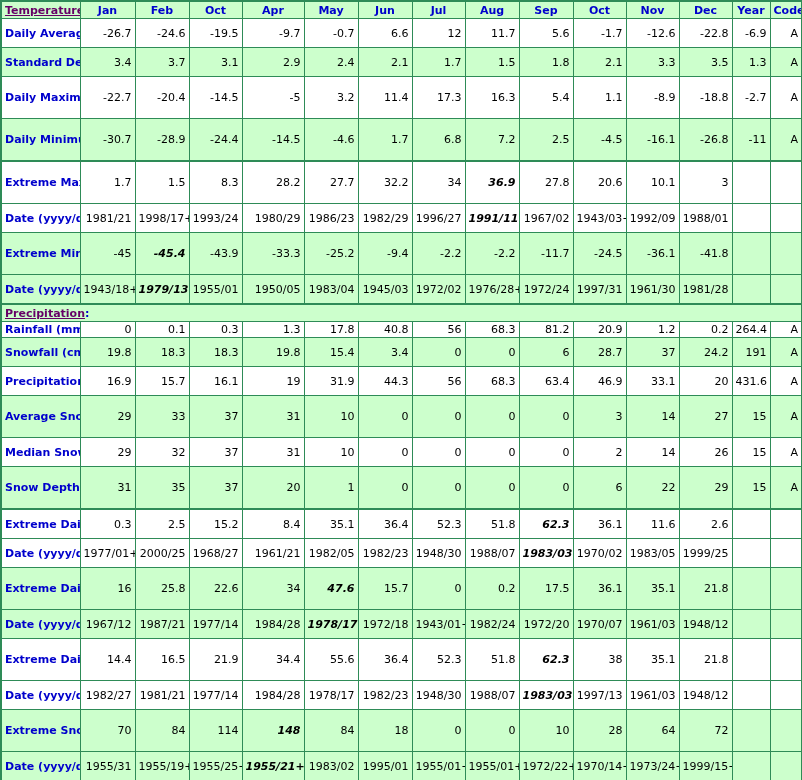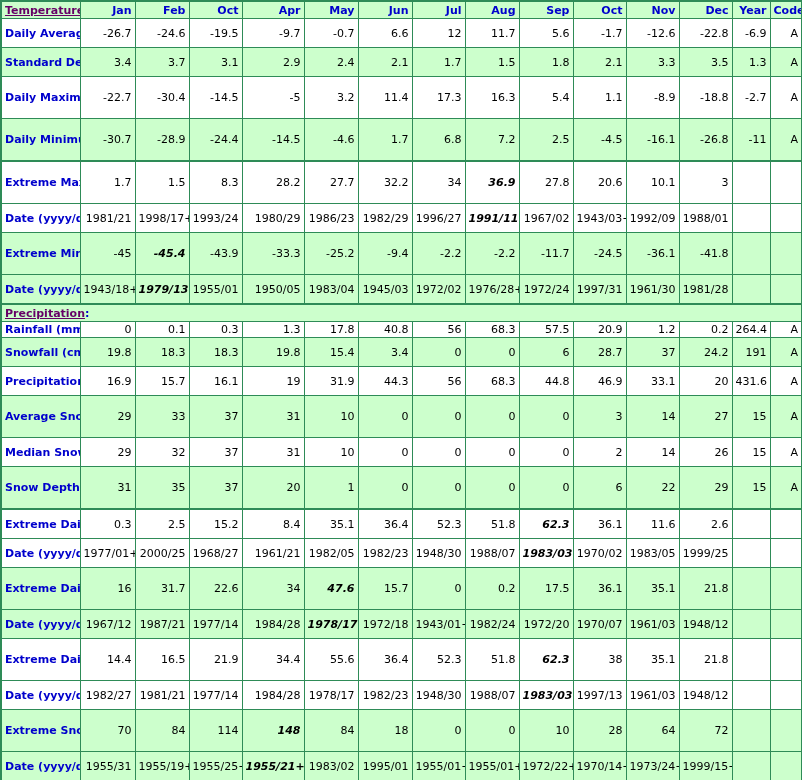--- a/index.html
+++ b/index.html
@@ -18,21 +18,21 @@
     padding: 1px 3px 1px 3px;
     line-height: 13px;
     vertical-align: middle;
     overflow: hidden;
     white-space: nowrap;
   }
   th.month, th.colhead {
     background: #ccffcc;
     color: #0000cc;
     font-weight: bold;
-    text-align: right;
+    text-align: center;
     height: 14px;
   }
   th.section {
     background: #ccffcc;
     text-align: left;
     font-weight: bold;
     color: #0000cc;
     height: 14px;
   }
   th.section a {
@@ -129,21 +129,21 @@
         <td class="val"><span>1.8</span></td>
         <td class="val"><span>2.1</span></td>
         <td class="val"><span>3.3</span></td>
         <td class="val"><span>3.5</span></td>
         <td class="val">1.3</td>
         <td class="code">A</td>
       </tr>
       <tr class="white r3">
         <td class="label">Daily Maximum (°C)</td>
         <td class="val"><span>-22.7</span></td>
-        <td class="val"><span>-30.4</span></td>
+        <td class="val"><span>-20.4</span></td>
         <td class="val"><span>-14.5</span></td>
         <td class="val"><span>-5</span></td>
         <td class="val"><span>3.2</span></td>
         <td class="val"><span>11.4</span></td>
         <td class="val"><span>17.3</span></td>
         <td class="val"><span>16.3</span></td>
         <td class="val"><span>5.4</span></td>
         <td class="val"><span>1.1</span></td>
         <td class="val"><span>-8.9</span></td>
         <td class="val"><span>-18.8</span></td>
@@ -245,21 +245,21 @@
       <tr class="white r1">
         <td class="label">Rainfall (mm)</td>
         <td class="val"><span>0</span></td>
         <td class="val"><span>0.1</span></td>
         <td class="val"><span>0.3</span></td>
         <td class="val"><span>1.3</span></td>
         <td class="val"><span>17.8</span></td>
         <td class="val"><span>40.8</span></td>
         <td class="val"><span>56</span></td>
         <td class="val"><span>68.3</span></td>
-        <td class="val"><span>57.5</span></td>
+        <td class="val"><span>81.2</span></td>
         <td class="val"><span>20.9</span></td>
         <td class="val"><span>1.2</span></td>
         <td class="val"><span>0.2</span></td>
         <td class="val">264.4</td>
         <td class="code">A</td>
       </tr>
       <tr class="green r2">
         <td class="label">Snowfall (cm)</td>
         <td class="val"><span>19.8</span></td>
         <td class="val"><span>18.3</span></td>
@@ -279,21 +279,21 @@
       <tr class="white r2">
         <td class="label">Precipitation (mm)</td>
         <td class="val"><span>16.9</span></td>
         <td class="val"><span>15.7</span></td>
         <td class="val"><span>16.1</span></td>
         <td class="val"><span>19</span></td>
         <td class="val"><span>31.9</span></td>
         <td class="val"><span>44.3</span></td>
         <td class="val"><span>56</span></td>
         <td class="val"><span>68.3</span></td>
-        <td class="val"><span>44.8</span></td>
+        <td class="val"><span>63.4</span></td>
         <td class="val"><span>46.9</span></td>
         <td class="val"><span>33.1</span></td>
         <td class="val"><span>20</span></td>
         <td class="val">431.6</td>
         <td class="code">A</td>
       </tr>
       <tr class="green r3">
         <td class="label">Average Snow Depth (cm)</td>
         <td class="val"><span>29</span></td>
         <td class="val"><span>33</span></td>
@@ -374,21 +374,21 @@
         <td class="val"><b class="rec">1983/03</b></td>
         <td class="val"><span>1970/02</span></td>
         <td class="val"><span>1983/05</span></td>
         <td class="val"><span>1999/25</span></td>
         <td class="val"></td>
         <td class="code"></td>
       </tr>
       <tr class="green r3">
         <td class="label">Extreme Daily Snowfall (cm)</td>
         <td class="val"><span>16</span></td>
-        <td class="val"><span>31.7</span></td>
+        <td class="val"><span>25.8</span></td>
         <td class="val"><span>22.6</span></td>
         <td class="val"><span>34</span></td>
         <td class="val"><b class="rec">47.6</b></td>
         <td class="val"><span>15.7</span></td>
         <td class="val"><span>0</span></td>
         <td class="val"><span>0.2</span></td>
         <td class="val"><span>17.5</span></td>
         <td class="val"><span>36.1</span></td>
         <td class="val"><span>35.1</span></td>
         <td class="val"><span>21.8</span></td>

